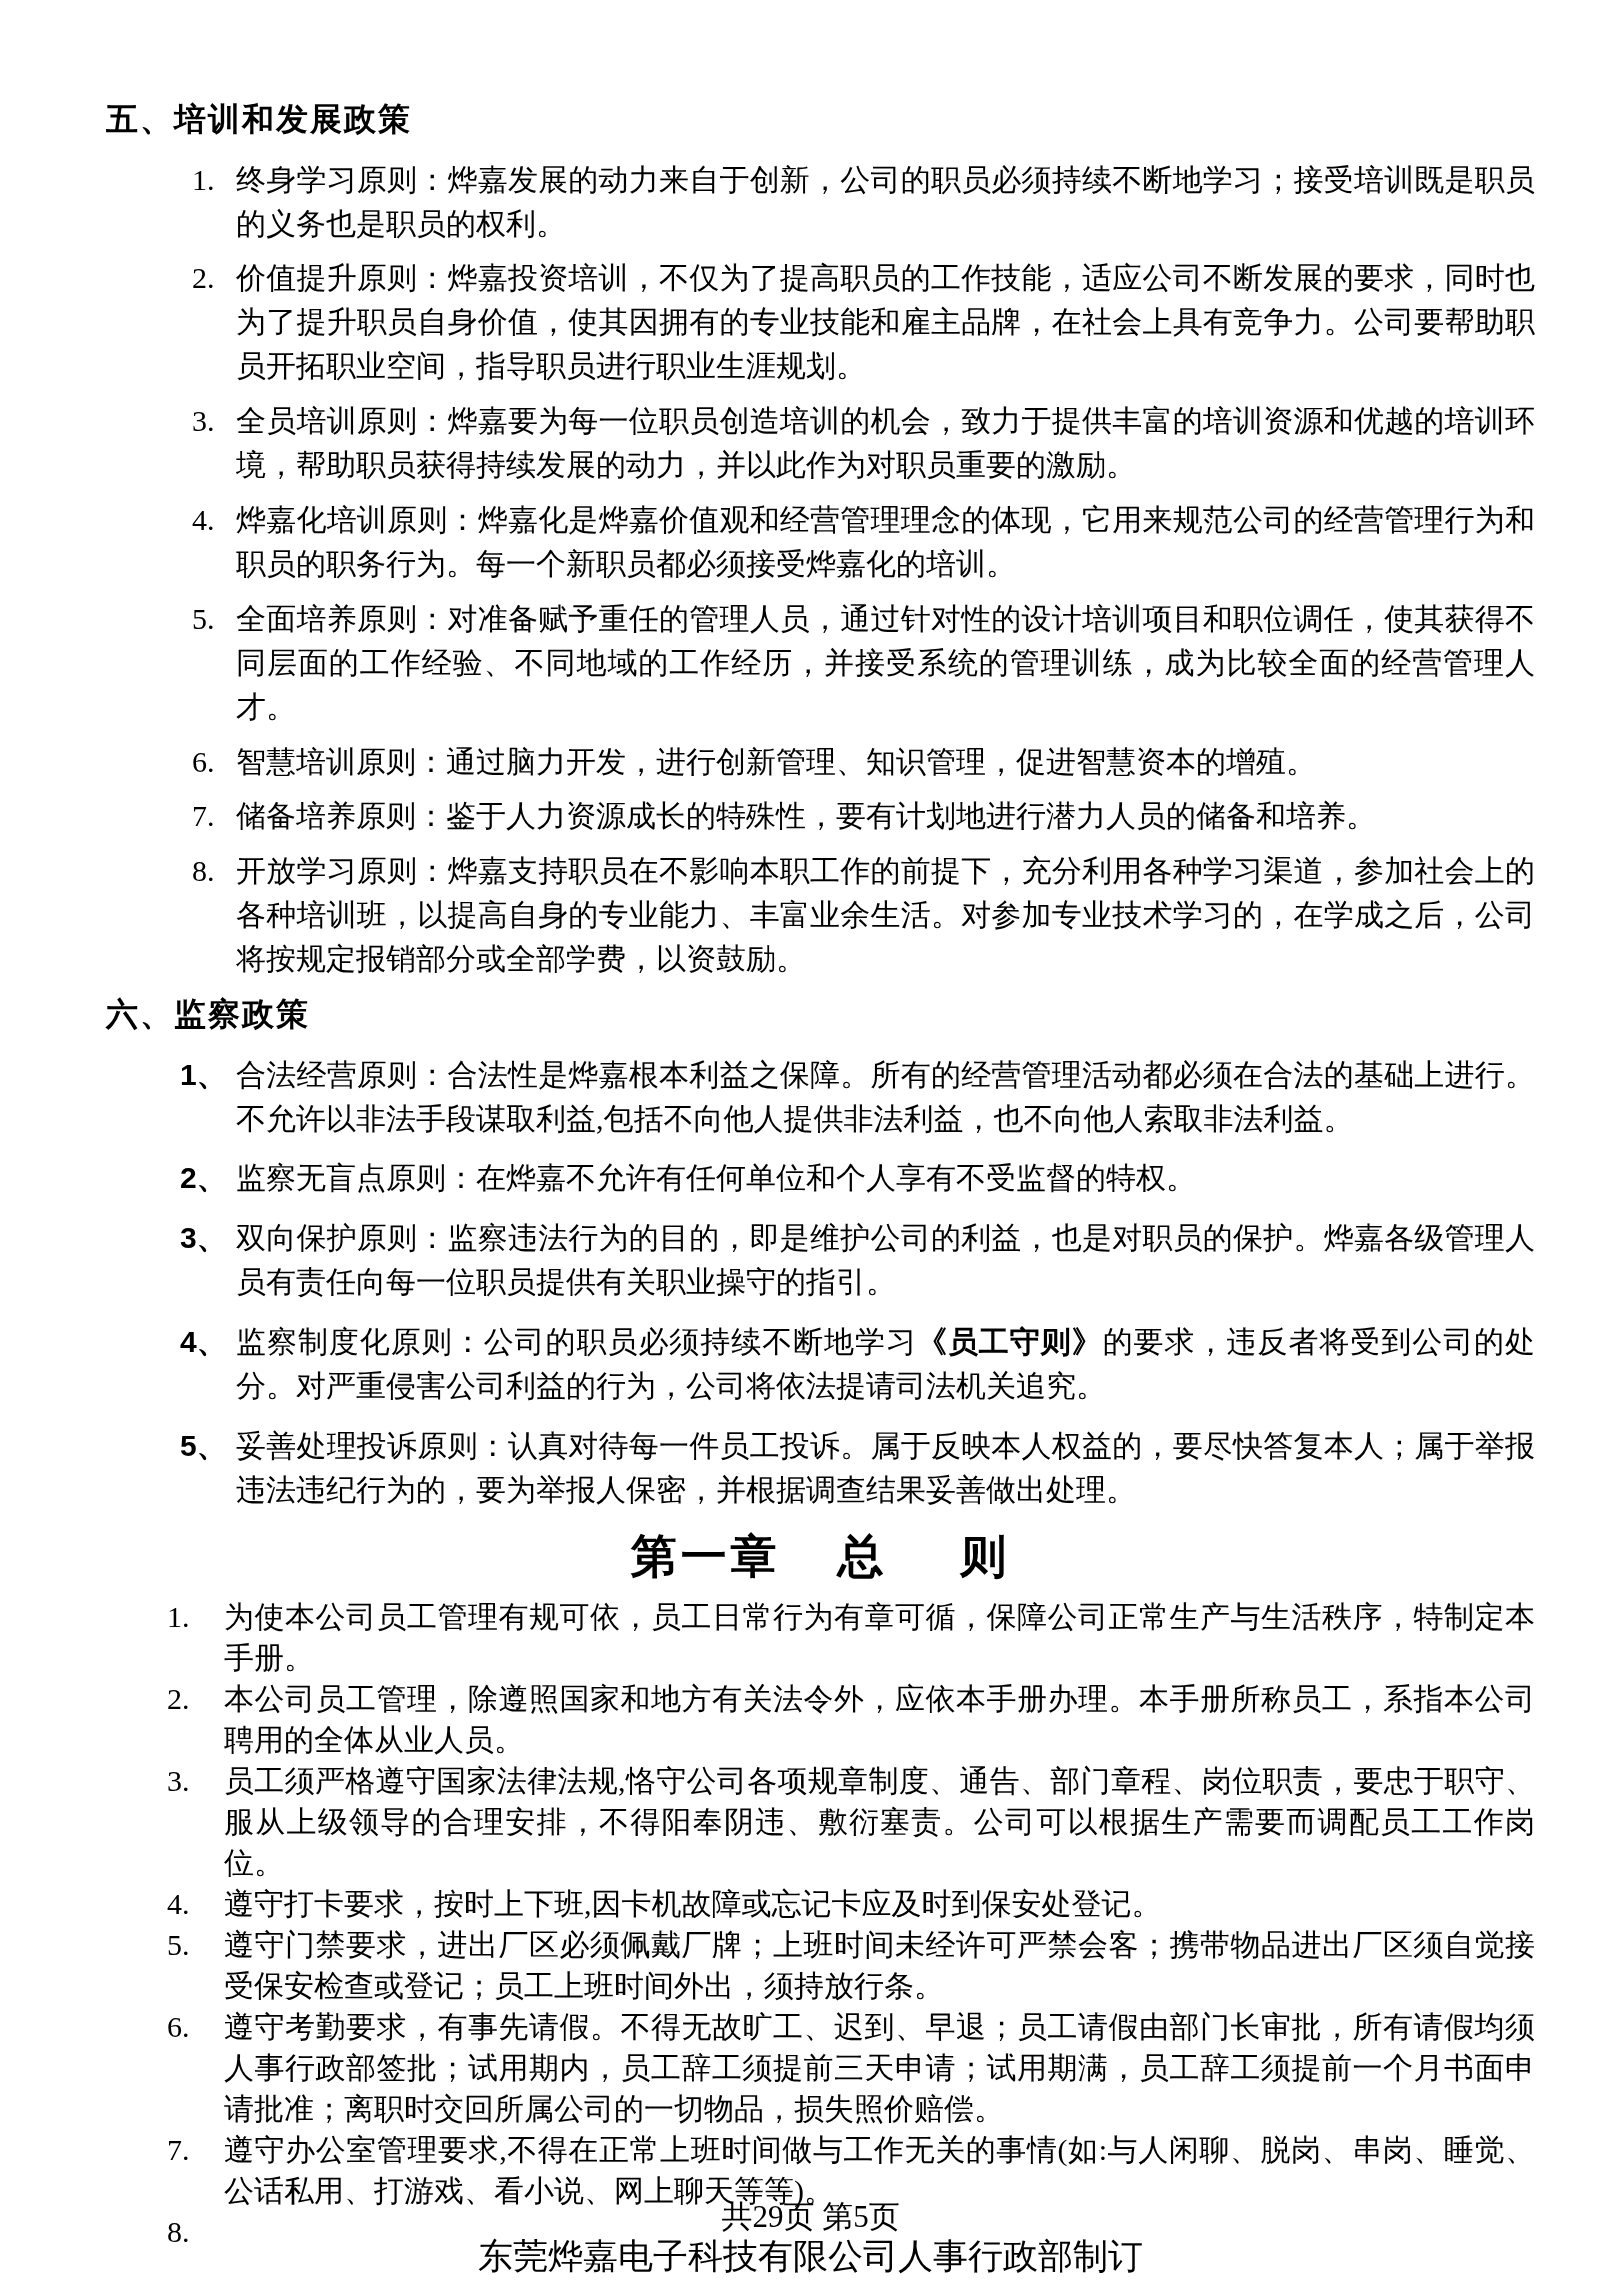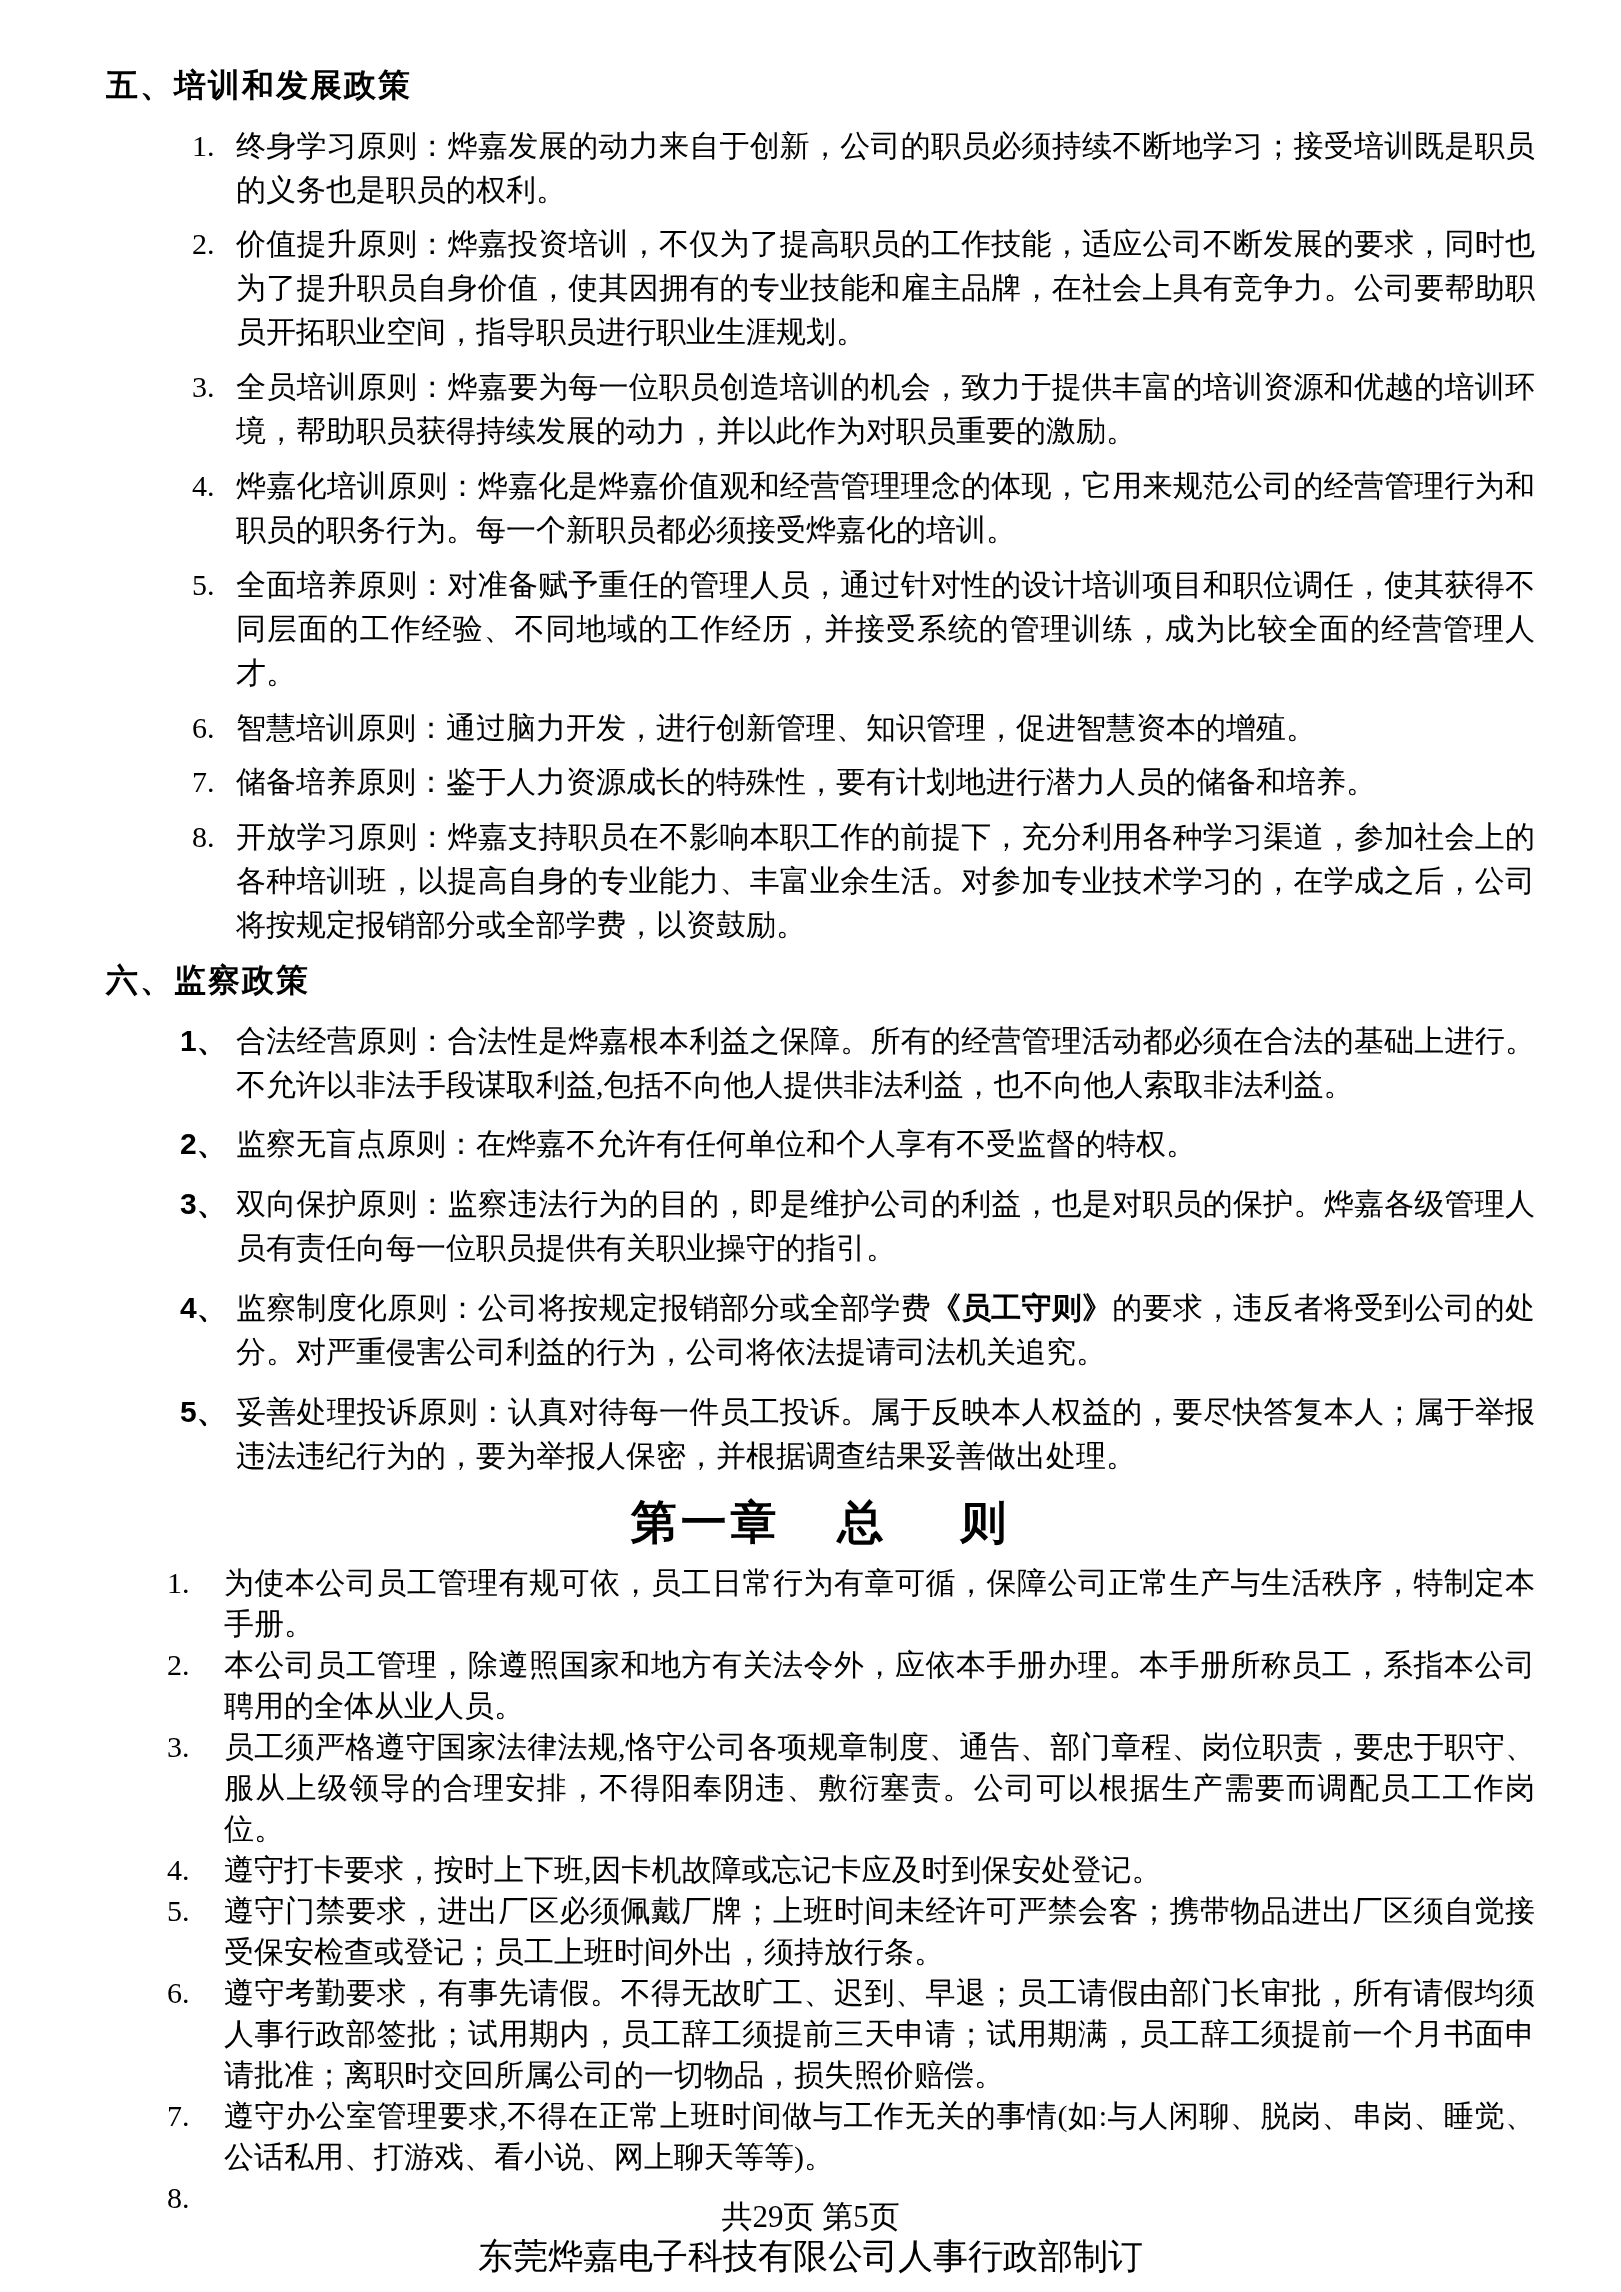--- a/index.html
+++ b/index.html
@@ -4,21 +4,21 @@
 <style>
   html, body { margin: 0; padding: 0; background: #ffffff; }
   .page {
     position: relative;
     width: 1621px;
     height: 2293px;
     background: #ffffff;
     color: #000000;
     font-family: "Liberation Serif", "DejaVu Serif", serif;
     box-sizing: border-box;
-    padding: 63px 86px 0 106px;
+    padding: 97px 86px 0 106px;
     overflow: hidden;
   }
   
   .sec-heading {
     font-family: "Liberation Sans", "DejaVu Sans", sans-serif;
     font-weight: bold;
     font-size: 32px;
     line-height: 45px;
     margin: 0 0 15.7px 0;
     letter-spacing: 2px;
@@ -129,21 +129,21 @@
     <div class="p-item">
       <span class="num">1、</span><span class="p-label">合法经营原则：</span><span>合法性是烨嘉根本利益之保障。所有的经营管理活动都必须在合法的基础上进行。不允许以非法手段谋取利益,包括不向他人提供非法利益，也不向他人索取非法利益。</span>
     </div>
     <div class="p-item">
       <span class="num">2、</span><span class="p-label">监察无盲点原则：</span><span>在烨嘉不允许有任何单位和个人享有不受监督的特权。</span>
     </div>
     <div class="p-item">
       <span class="num">3、</span><span class="p-label">双向保护原则：</span><span>监察违法行为的目的，即是维护公司的利益，也是对职员的保护。烨嘉各级管理人员有责任向每一位职员提供有关职业操守的指引。</span>
     </div>
     <div class="p-item">
-      <span class="num">4、</span><span class="p-label">监察制度化原则：</span><span>公司将按规定报销部分或全部学费</span><span class="inline-bold">《员工守则》</span><span>的要求，违反者将受到公司的处分。对严重侵害公司利益的行为，公司将依法提请司法机关追究。</span>
+      <span class="num">4、</span><span class="p-label">监察制度化原则：</span><span>公司的职员必须持续不断地学习</span><span class="inline-bold">《员工守则》</span><span>的要求，违反者将受到公司的处分。对严重侵害公司利益的行为，公司将依法提请司法机关追究。</span>
     </div>
     <div class="p-item">
       <span class="num">5、</span><span class="p-label">妥善处理投诉原则：</span><span>认真对待每一件员工投诉。属于反映本人权益的，要尽快答复本人；属于举报违法违纪行为的，要为举报人保密，并根据调查结果妥善做出处理。</span>
     </div>
   </div>
 
   <div class="chapter-title">
     <span>第一章</span><span class="t-gap1">总</span><span class="t-gap2">则</span>
   </div>
 

